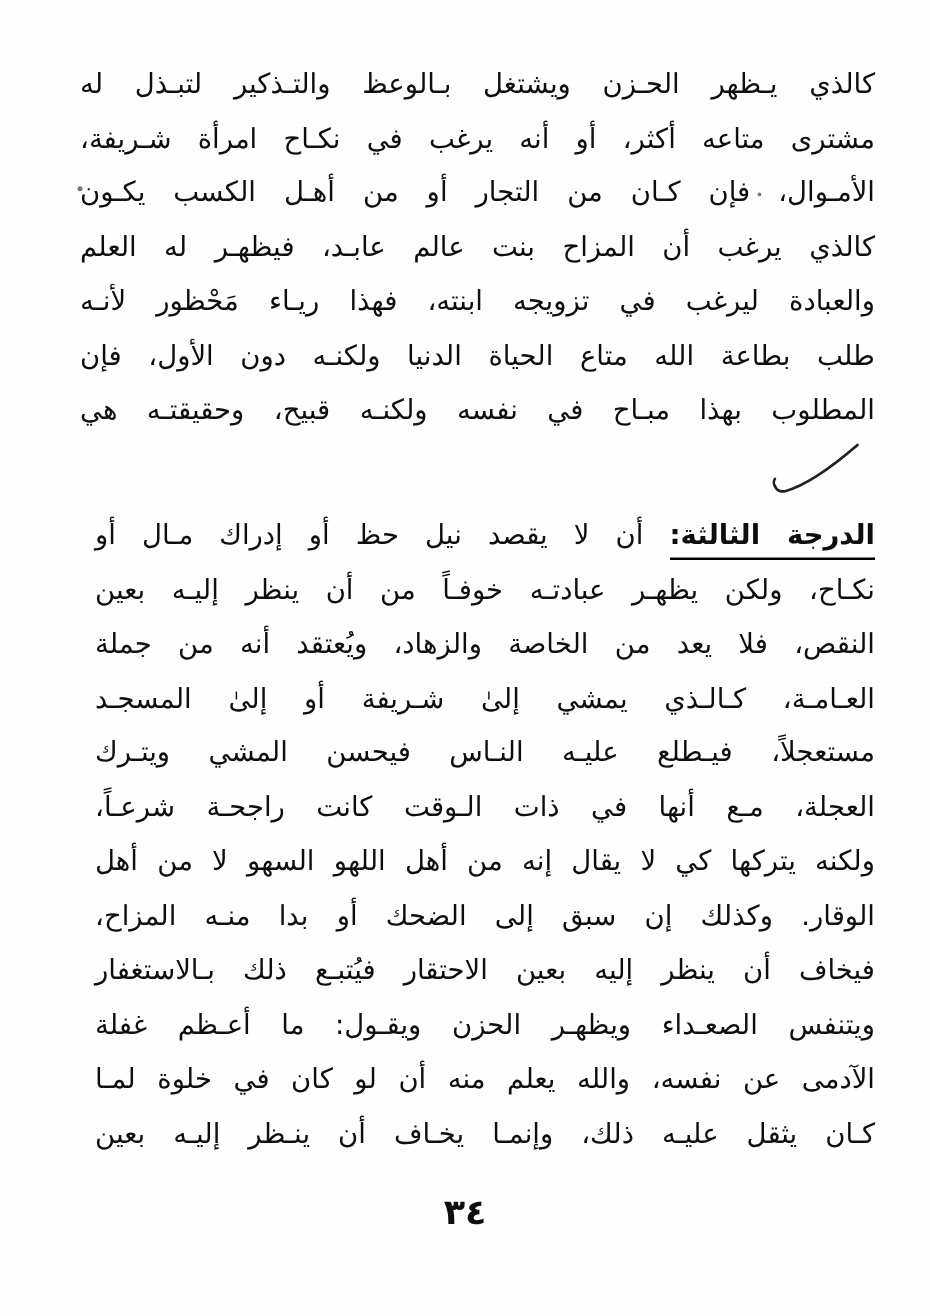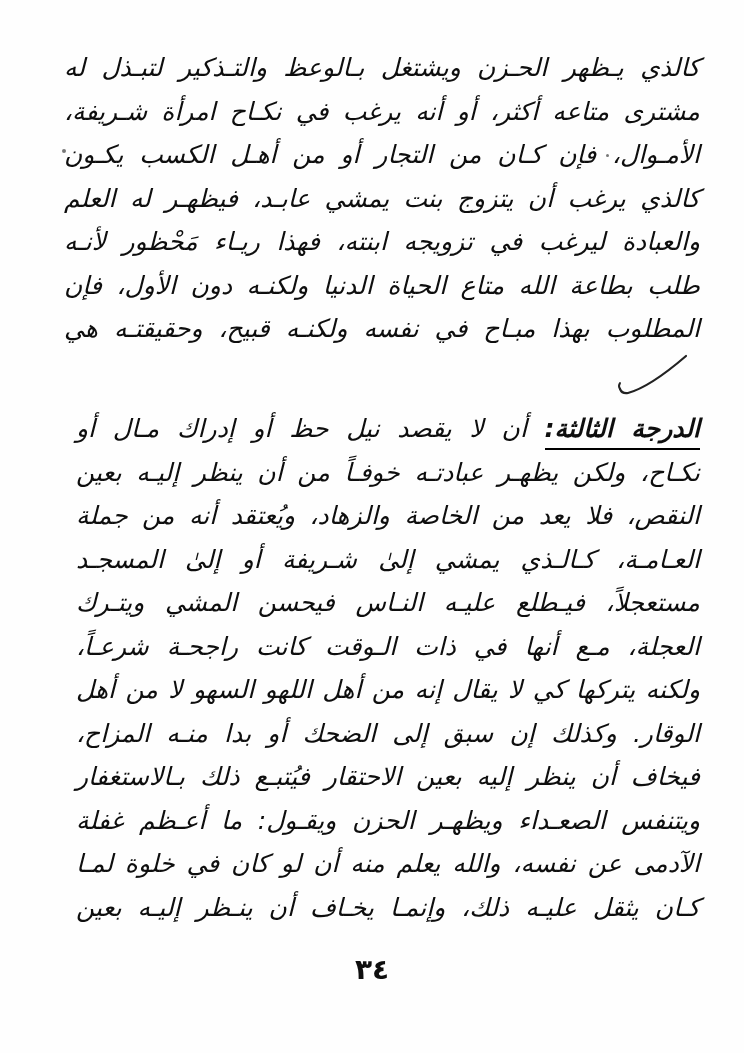--- a/index.html
+++ b/index.html
@@ -13,27 +13,26 @@
     background: #fefefe;
     direction: rtl;
     font-family: "DejaVu Sans", sans-serif;
     color: #0e0e0e;
   }
   .text-block {
     position: absolute;
     top: 46px; right: 44px; left: 64px;
   }
   .line {
-    font-size: 25px;
+    font-size: 22px;
     line-height: 43.5px;
     height: 43.5px;
     text-align: justify;
     text-align-last: justify;
     word-spacing: 2px;
-    font-style: italic;
   }
   .endline {
     text-align-last: auto; 
     white-space: nowrap;
   }
   .para2 { margin-top: 13px; margin-left: 12px; }
   .heading {
     font-weight: bold;
     border-bottom: 2.5px solid #000;
     padding-bottom: 5px;
@@ -65,21 +64,21 @@
 <body>
 
 <div class="page">
 
   <div class="text-block">
 
     <div>
       <div class="line">كالذي يـظهر الحـزن ويشتغل بـالوعظ والتـذكير لتبـذل له</div>
       <div class="line">مشترى متاعه أكثر، أو أنه يرغب في نكـاح امرأة شـريفة،</div>
       <div class="line">الأمـوال، فإن كـان من التجار أو من أهـل الكسب يكـون</div>
-      <div class="line">كالذي يرغب أن يتزوج بنت يمشي عابـد، فيظهـر له العلم</div>
+      <div class="line">كالذي يرغب أن المزاح بنت عالم عابـد، فيظهـر له العلم</div>
       <div class="line">والعبادة ليرغب في تزويجه ابنته، فهذا ريـاء مَحْظور لأنـه</div>
       <div class="line">طلب بطاعة الله متاع الحياة الدنيا ولكنـه دون الأول، فإن</div>
       <div class="line">المطلوب بهذا مبـاح في نفسه ولكنـه قبيح، وحقيقتـه هي</div>
       <div class="line endline">
         <svg class="check-svg" width="74" height="46" viewBox="0 0 74 46">
           <path d="M4 38 q 2 5 8 4 Q 34 36 70 5" fill="none" stroke="#222" stroke-width="2.2" stroke-linecap="round"></path>
           <path d="M4 38 q -2 -3 0 -6" fill="none" stroke="#222" stroke-width="2" stroke-linecap="round"></path>
         </svg>
       </div>
     </div>

